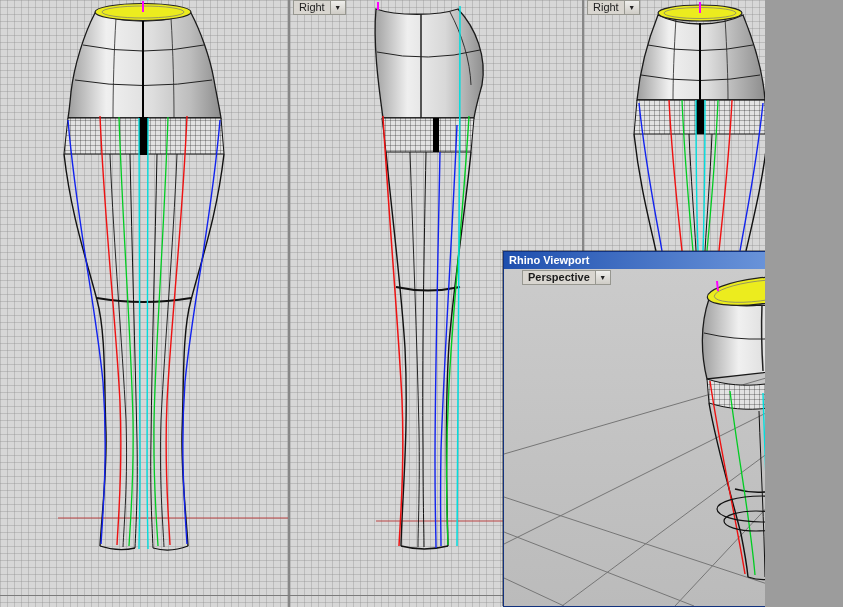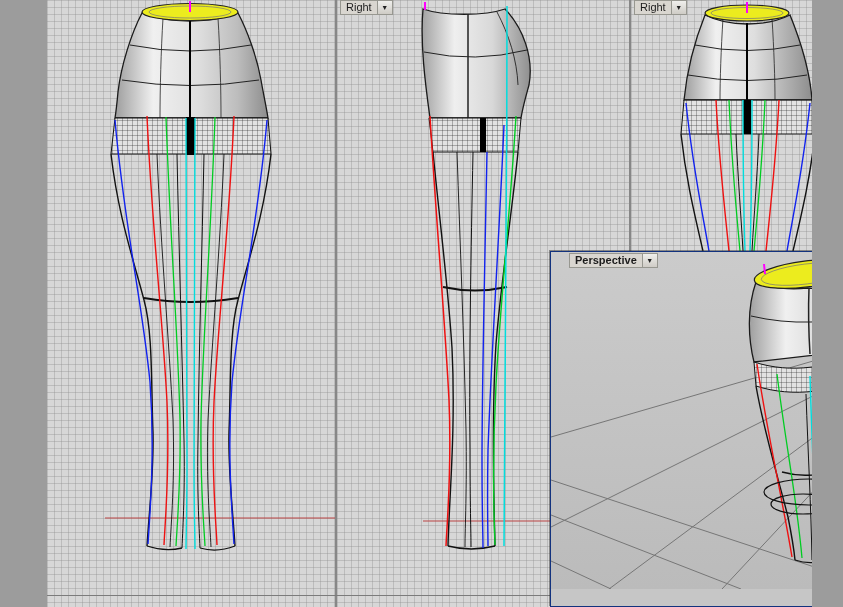--- a/index.html
+++ b/index.html
@@ -1,18 +1,18 @@
 <!DOCTYPE html>
 <html><head>
 <meta charset="utf-8">
 <style>
   html,body{margin:0;padding:0;background:#9c9c9c;}
   .stage{
     position:relative;width:765px;height:607px;overflow:hidden;
-    font-family:"Liberation Sans",sans-serif;background:#b5b5b5;margin-left:47px;
+    font-family:"Liberation Sans",sans-serif;background:#b5b5b5;
   }
   
   .viewport{
     position:absolute;top:0;height:607px;
     background-color:#d7d7d7;
     background-image:
       linear-gradient(to right, rgba(145,145,145,.38) 1px, transparent 1px),
       linear-gradient(to bottom, rgba(145,145,145,.38) 1px, transparent 1px);
     background-size:7px 7px;
   }
@@ -235,20 +235,23 @@
     </svg>
     <div class="vp-label">
       <span class="txt">Right</span>
       <span class="arrow">▼</span>
     </div>
   </div>
 
   <div class="hdiv"></div>
 
   <div class="float-win">
+    <div class="titlebar">
+      <span>Rhino Viewport</span>
+    </div>
     <div class="persp">
       <svg width="338" height="337" viewBox="0 0 338 337">
         <defs>
           <linearGradient id="grad4" x1="0" y1="0" x2="1" y2="0">
             <stop offset="0" stop-color="#9f9f9f"></stop>
               <stop offset="0.3" stop-color="#f0f0f0"></stop>
             <stop offset="0.65" stop-color="#d6d6d6"></stop>
               <stop offset="1" stop-color="#8c8c8c"></stop>
           </linearGradient>
           <pattern id="mesh4" width="5" height="5" patternUnits="userSpaceOnUse">

